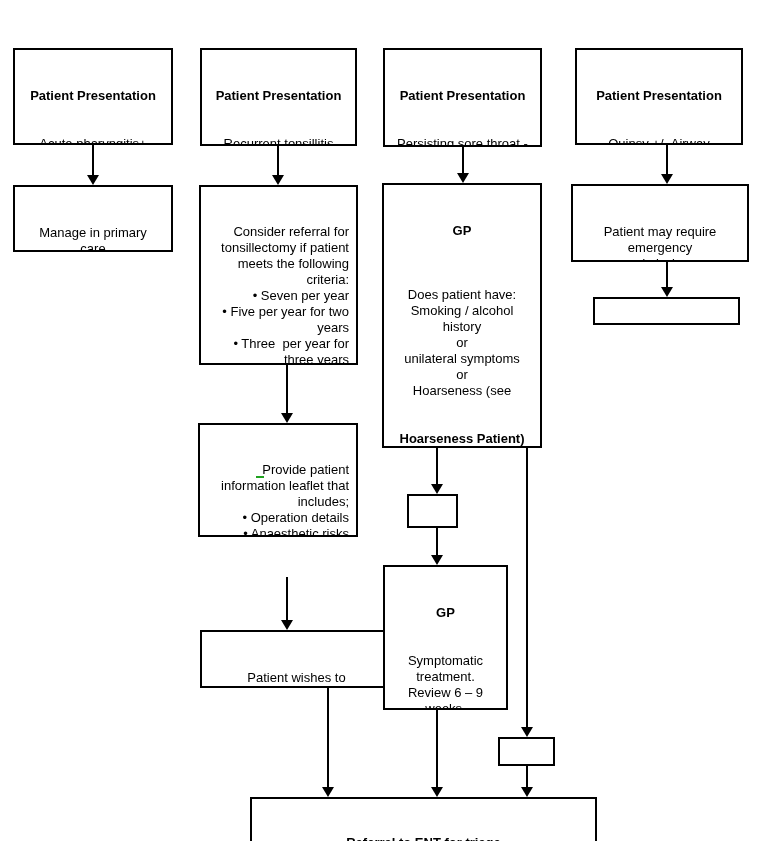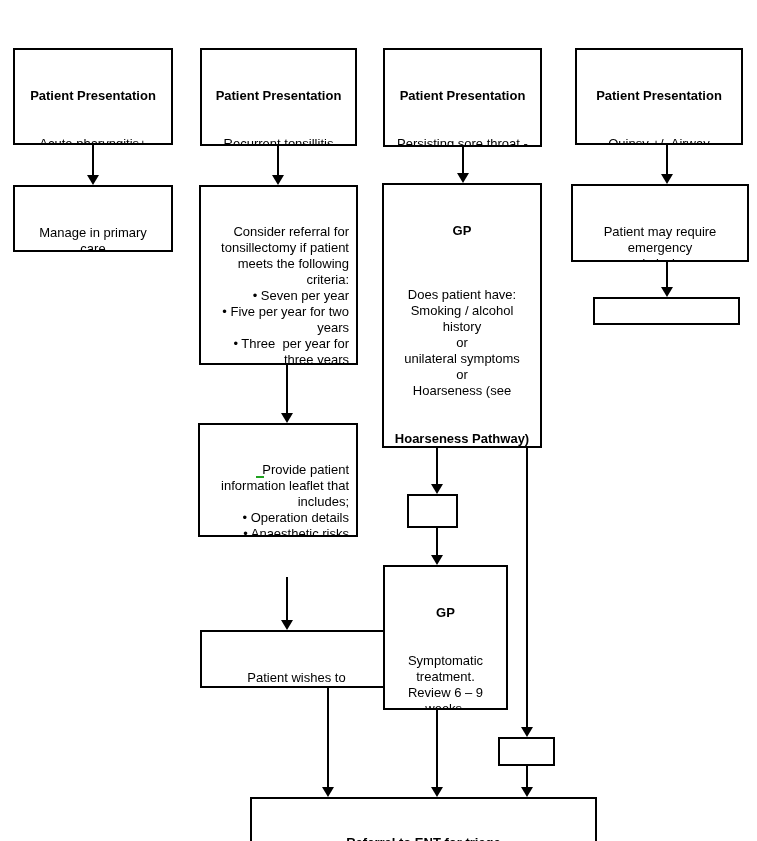--- a/index.html
+++ b/index.html
@@ -106,21 +106,21 @@
 
   <div class="box tc" style="left:382px;top:163px;width:160px;height:265px">
     <div class="ttl gap">GP</div>
     <div>Does patient have:
 Smoking / alcohol
 history
 or
 unilateral symptoms
 or
 Hoarseness (see</div>
-    <div class="b">Hoarseness Pathway)</div>
+    <div class="b">Hoarseness Patient)</div>
     
   </div>
 
   <div class="box tc" style="left:407px;top:474px;width:51px;height:34px">
     
   </div>
 
   <div class="box tc" style="left:383px;top:545px;width:125px;height:145px">
     <div class="ttl">GP</div>
     <div>Symptomatic

